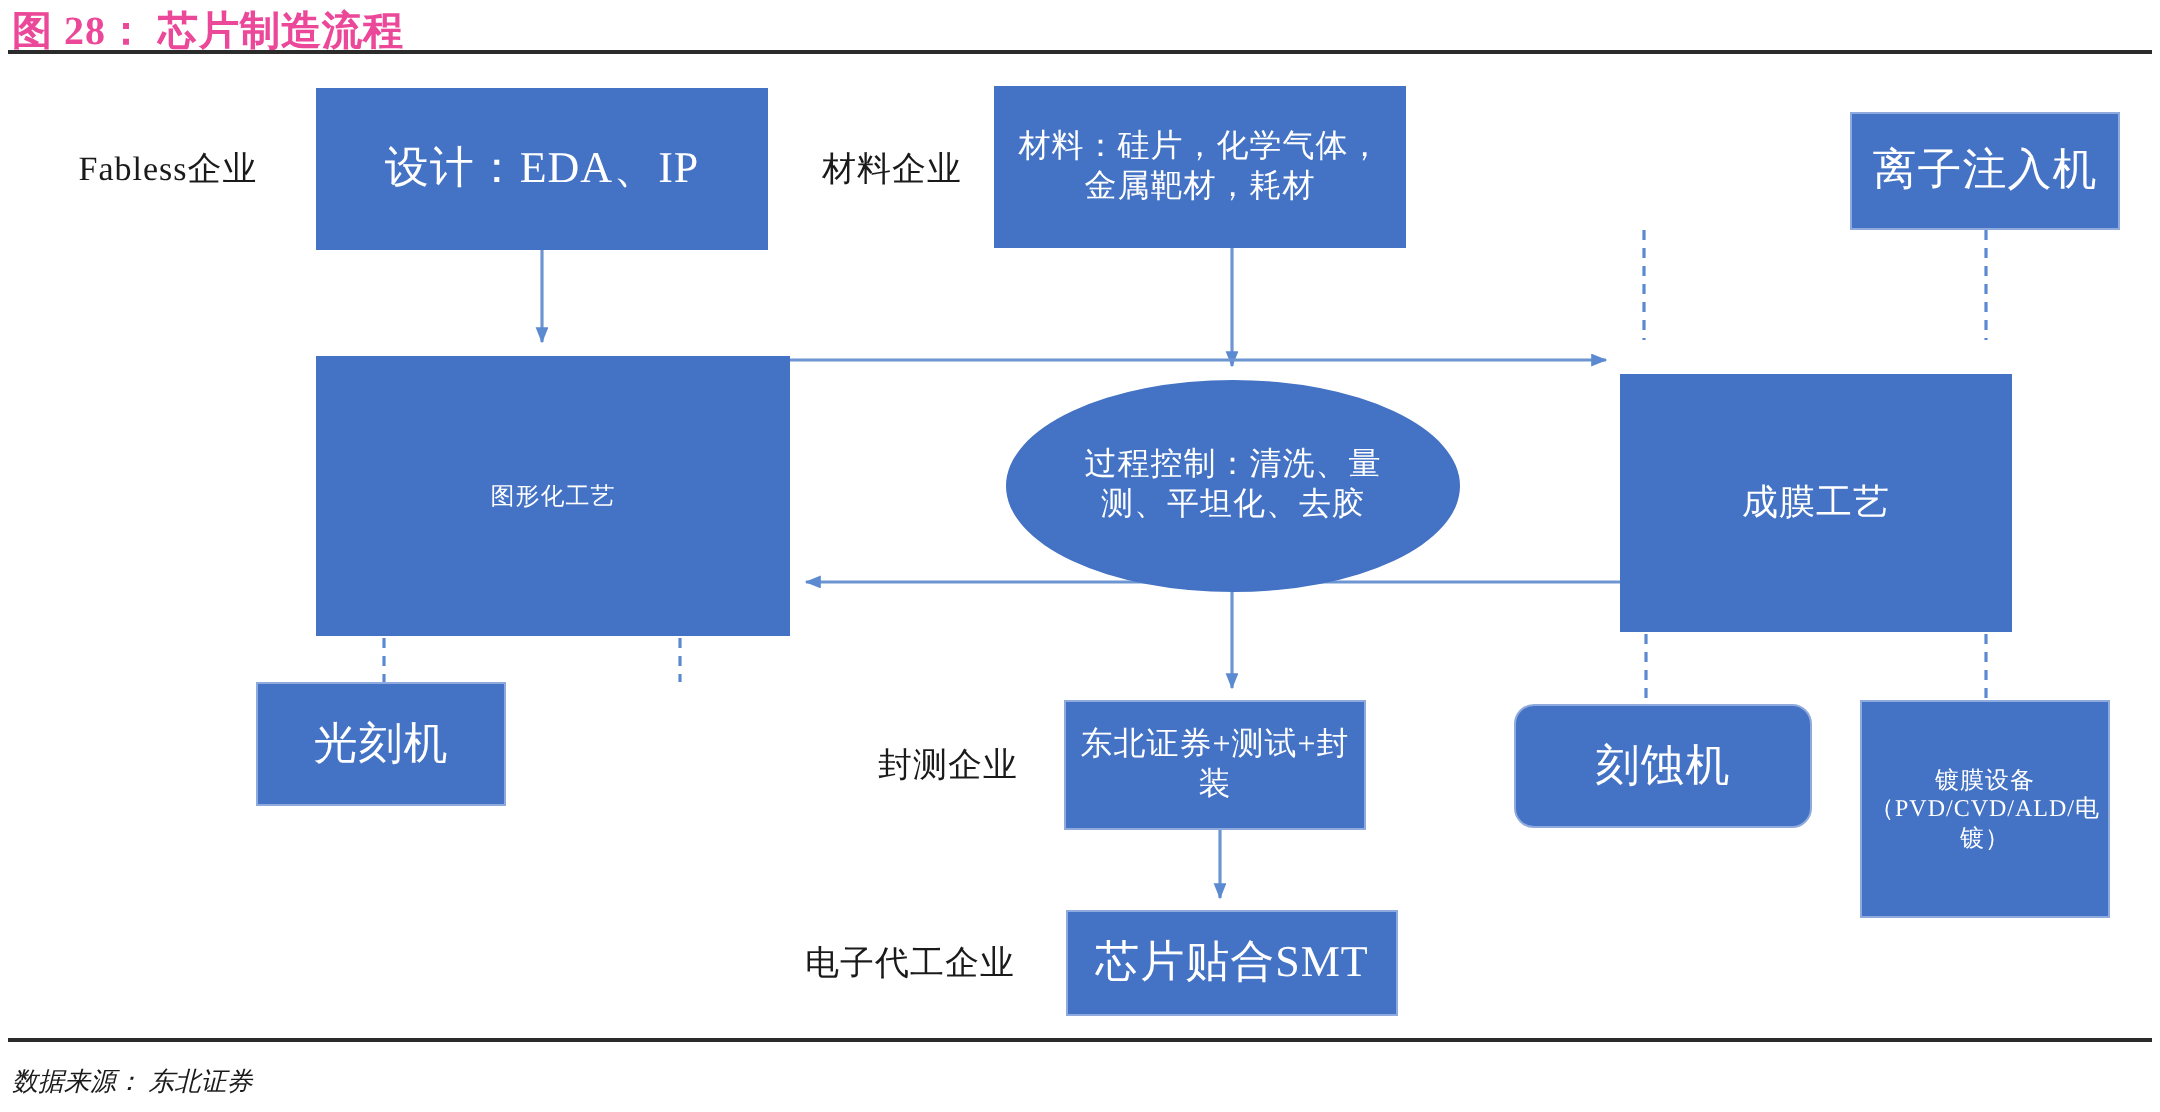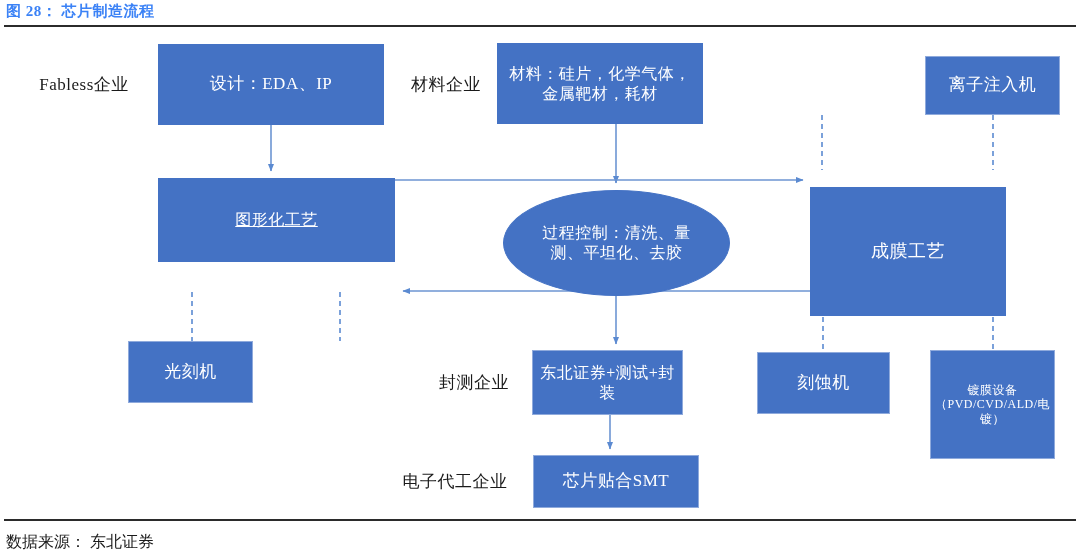--- a/index.html
+++ b/index.html
@@ -18,22 +18,22 @@
     overflow: hidden;
   }
 
   
   #fig-title {
     position: absolute;
     left: 6px;
     top: 2px;
     font-family: "Liberation Serif", "DejaVu Serif", serif;
     font-weight: bold;
-    font-size: 15px;
-    color: #3b82f6;
+    font-size: 20px;
+    color: #ec4899;
     letter-spacing: 0.5px;
     white-space: nowrap;
     text-align: center;
   }
   #rule-top {
     position: absolute;
     left: 4px;
     top: 25px;
     width: 1072px;
     height: 2px;
@@ -45,37 +45,38 @@
     top: 519px;
     width: 1072px;
     height: 2px;
     background: #2b2b2b;
   }
   #fig-source {
     position: absolute;
     left: 6px;
     top: 532px;
     font-family: "Liberation Serif", "DejaVu Serif", serif;
-    font-size: 16px;
+    font-size: 13px;
     color: #1a1a1a;
     white-space: nowrap;
+    font-style: italic;
   }
 
   
   .node {
     position: absolute;
     background: #4472C4;
     border: 1px solid #4472C4;
     color: #ffffff;
     display: flex;
     align-items: center;
     justify-content: center;
     text-align: center;
     font-family: "Liberation Serif", "DejaVu Serif", serif;
-    font-size: 17px;
+    font-size: 22px;
     line-height: 1.22;
     box-sizing: border-box;
     padding: 2px 6px;
     letter-spacing: 0.5px;
   }
   .node.outlined {
     border: 1px solid #8faadc;
   }
   .node.ellipse {
     border-radius: 50%;
@@ -179,32 +180,32 @@
 
   <div class="side-label" style="left:386px; top:469px; width:138px; height:24px;">电子代工企业</div>
 
   <div class="node" style="left:158px; top:44px; width:226px; height:81px;">设计：EDA、IP</div>
 
   <div class="node" style="left:497px; top:43px; width:206px; height:81px; font-size:16px;">材料：硅片，化学气体，金属靶材，耗材</div>
 
 
   <div class="node outlined" style="left:925px; top:56px; width:135px; height:59px;">离子注入机</div>
 
-  <div class="node" style="left:158px; top:178px; width:237px; height:84px; font-size:16px;text-decoration:underline;">图形化工艺</div>
+  <div class="node" style="left:158px; top:178px; width:237px; height:140px; font-size:12px;">图形化工艺</div>
 
   <div class="node ellipse" style="left:503px; top:190px; width:227px; height:106px; font-size:16px; padding:0 26px;">过程控制：清洗、量测、平坦化、去胶</div>
 
   <div class="node" style="left:810px; top:170px; width:196px; height:129px; font-size:18px;margin-top:17px;">成膜工艺</div>
 
   <div class="node outlined" style="left:128px; top:341px; width:125px; height:62px;">光刻机</div>
 
 
   <div class="node outlined" style="left:532px; top:350px; width:151px; height:65px; font-size:16px;">东北证券+测试+封装</div>
 
-  <div class="node outlined" style="left:757px; top:352px; width:133px; height:62px;">刻蚀机</div>
+  <div class="node outlined" style="left:757px; top:352px; width:149px; height:62px;border-radius:10px;">刻蚀机</div>
 
   <div class="node outlined" style="left:930px; top:350px; width:125px; height:109px; font-size:12px; padding:2px 3px;">镀膜设备（PVD/CVD/ALD/电镀）</div>
 
   <div class="node outlined" style="left:533px; top:455px; width:166px; height:53px;">芯片贴合SMT</div>
 
   <div id="rule-bottom"></div>
   <div id="fig-source">数据来源： 东北证券</div>
 
 </div>
 

